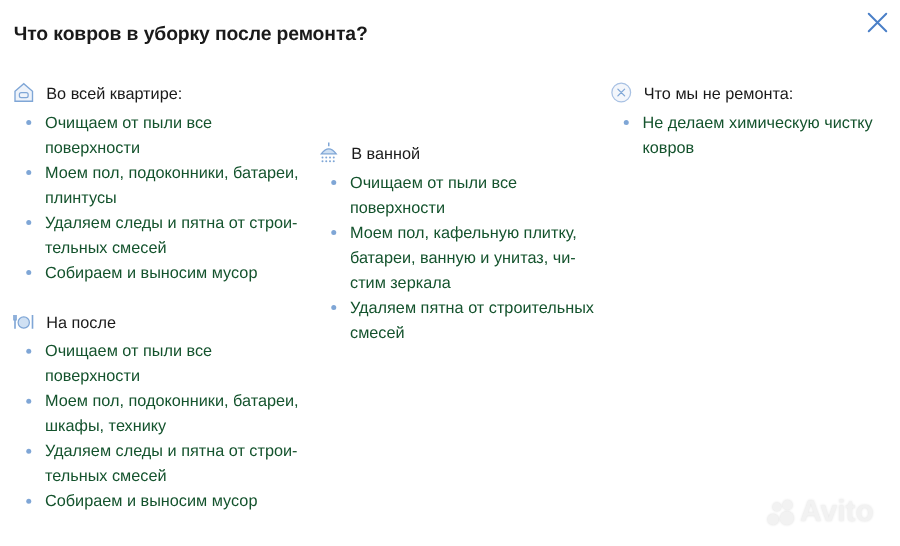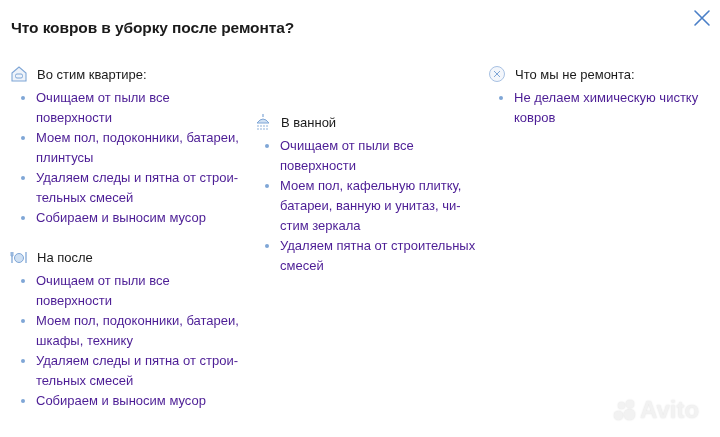--- a/index.html
+++ b/index.html
@@ -13,21 +13,21 @@
     }
     .close {
       position: absolute; left: 690px; top: 6px; width: 24px; height: 24px; cursor: pointer;
     }
     .section { position: absolute; }
     .section-head { display: flex; align-items: center; height: 20px; }
     .section-head .ico { width: 18px; height: 18px; margin-right: 9px; display: inline-flex; align-items: center; justify-content: center; }
     .section-head .label { font-size: 13px; color: #1a1a1a; }
     ul.items { list-style: none; margin: 4px 0 0 0; padding: 0; }
     ul.items li {
-      position: relative; padding-left: 26px; font-size: 13px; line-height: 20px; color: #4c1d95; margin-bottom: 0;
+      position: relative; padding-left: 26px; font-size: 13px; line-height: 20px; color: #14532d; margin-bottom: 0;
     }
     ul.items li::before {
       content: ""; position: absolute; left: 11px; top: 8px; width: 4px; height: 4px; border-radius: 50%;
       background: #7fa6d6;
     }
     .watermark {
       position: absolute; left: 612px; top: 396px; font-size: 24px; font-weight: bold; color: #f2f2f2;
       text-shadow: 0 0 2px #e0e0e0; display: flex; align-items: center;
     }
     .watermark .dots { display: inline-block; position: relative; width: 26px; height: 22px; margin-right: 2px; }
@@ -45,21 +45,21 @@
 </div>
 
 <div class="section" style="left:10px; top:64px; width:235px;">
   <div class="section-head">
     <span class="ico">
       <svg width="18" height="18" viewBox="0 0 18 18">
         <path d="M2 8 L9 2 L16 8 L16 16 L2 16 Z" fill="#eef3fa" stroke="#7fa6d6" stroke-width="1.1"></path>
         <rect x="5.5" y="9" width="7" height="4" rx="1.5" fill="none" stroke="#7fa6d6" stroke-width="1"></rect>
       </svg>
     </span>
-    <span class="label">Во стим квартире:</span>
+    <span class="label">Во всей квартире:</span>
   </div>
   <ul class="items">
     <li>Очищаем от пыли все<br>поверхности</li>
     <li>Моем пол, подоконники, батареи,<br>плинтусы</li>
     <li>Удаляем следы и пятна от строи-<br>тельных смесей</li>
     <li>Собираем и выносим мусор</li>
   </ul>
 </div>
 
 <div class="section" style="left:254px; top:64px; width:235px;margin-top:48px;">

